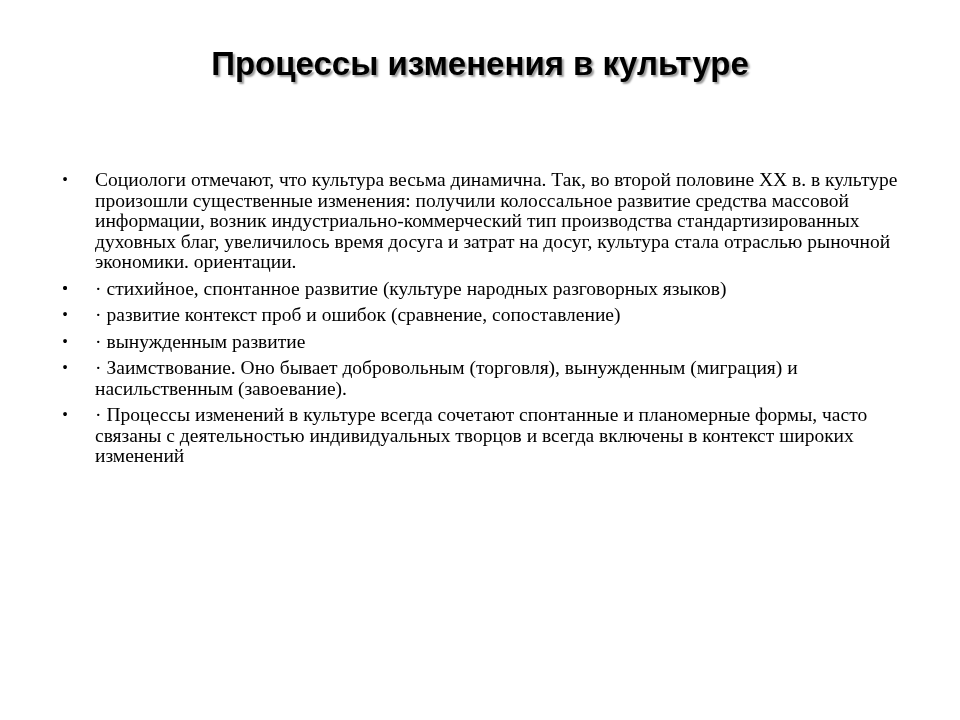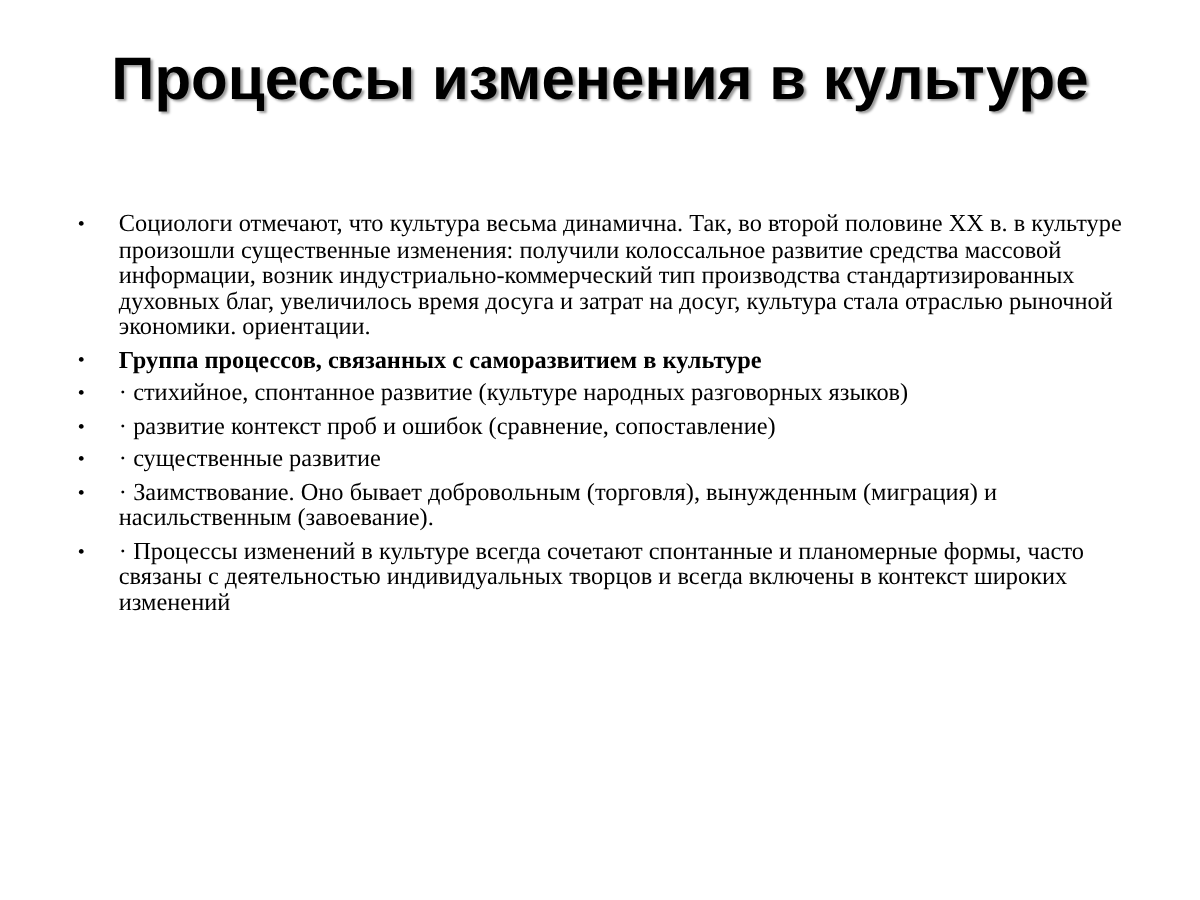--- a/index.html
+++ b/index.html
@@ -15,21 +15,21 @@
       background: #ffffff;
     }
     .slide-title {
       position: absolute;
       left: 0;
       top: 38px;
       width: 960px;
       text-align: center;
       font-family: "Liberation Sans", "DejaVu Sans", sans-serif;
       font-weight: bold;
-      font-size: 48px;
+      font-size: 33px;
       line-height: 52px;
       color: #000000;
       text-shadow: 2px 2px 2px #9a9a9a;
       letter-spacing: 0px;
     }
     .content {
       position: absolute;
       left: 58px;
       top: 170px;
       width: 850px;
@@ -68,36 +68,35 @@
 
   <div class="content">
 
     <div class="item">
       <span class="bullet">•</span>
       <span class="text">Социологи отмечают, что культура весьма динамична. Так, во второй половине XX в. в культуре произошли существенные изменения: получили колоссальное развитие средства массовой информации, возник индустриально-коммерческий тип производства стандартизированных духовных благ, увеличилось время досуга и затрат на досуг, культура стала отраслью рыночной экономики. ориентации.</span>
     </div>
 
     <div class="item bold">
       <span class="bullet">•</span>
-      <span class="text">Группа процессов, связанных с саморазвитием в культуре</span>
     </div>
 
     <div class="item">
       <span class="bullet">•</span>
       <span class="mid-dot">·</span><span class="text">стихийное, спонтанное развитие (культуре народных разговорных языков)</span>
     </div>
 
     <div class="item">
       <span class="bullet">•</span>
       <span class="mid-dot">·</span><span class="text">развитие контекст проб и ошибок (сравнение, сопоставление)</span>
     </div>
 
     <div class="item">
       <span class="bullet">•</span>
-      <span class="mid-dot">·</span><span class="text">существенные развитие</span>
+      <span class="mid-dot">·</span><span class="text">вынужденным развитие</span>
     </div>
 
 
     <div class="item">
       <span class="bullet">•</span>
       <span class="mid-dot">·</span><span class="text">Заимствование. Оно бывает добровольным (торговля), вынужденным (миграция) и насильственным (завоевание).</span>
     </div>
 
     <div class="item">
       <span class="bullet">•</span>

